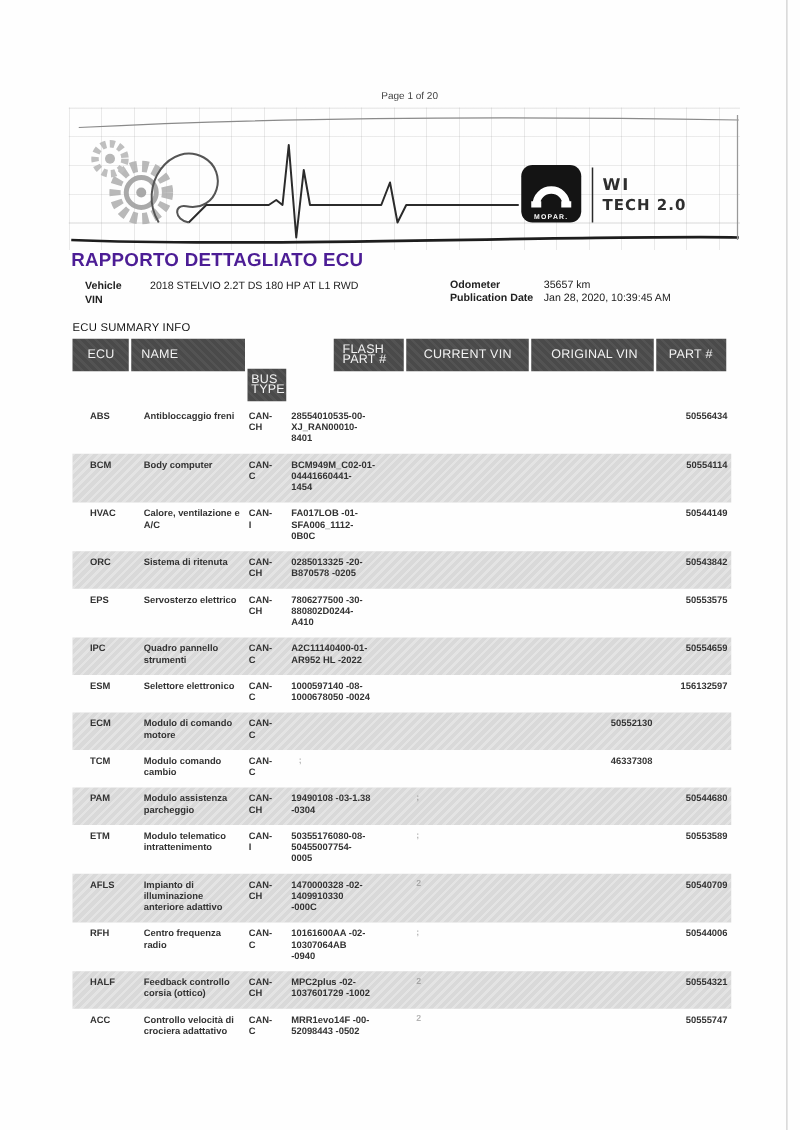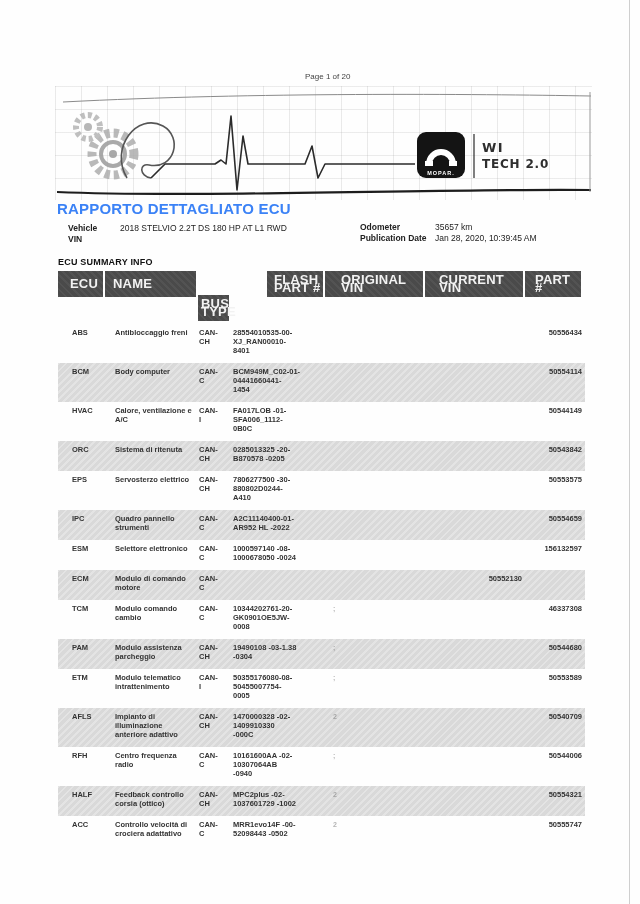--- a/index.html
+++ b/index.html
@@ -13,35 +13,35 @@
   #page-number{left:305px;top:72px;font-size:8px;color:#444;}
   
   #banner{
     left:55px;top:86px;width:537px;height:114px;
     background-image:
       repeating-linear-gradient(to right, rgba(150,150,150,.20) 0 1px, transparent 1px 26px),
       repeating-linear-gradient(to bottom, rgba(150,150,150,.18) 0 1px, transparent 1px 23px);
   }
   #banner svg{position:absolute;left:0;top:0;}
   
-  #report-title{left:57px;top:200px;font-size:15px;font-weight:bold;color:#3b82f6;letter-spacing:.2px;text-align:right;}
+  #report-title{left:57px;top:200px;font-size:15px;font-weight:bold;color:#4c1d95;letter-spacing:.2px;text-align:right;}
   .info-block{font-size:8.5px;line-height:11px;color:#222;}
   #info-left{left:68px;top:223px;}
   #info-right{left:360px;top:222px;}
   .info-row{display:flex;}
   .info-label{font-weight:bold;}
   #info-left .info-label{width:52px;}
   #info-right .info-label{width:75px;}
-  #summary-title{left:58px;top:257px;font-size:9px;font-weight:bold;color:#111;letter-spacing:.2px;}
+  #summary-title{left:58px;top:257px;font-size:9px;font-weight:normal;color:#111;letter-spacing:.2px;}
   
   #ecu-table{left:58px;top:271px;width:527px;}
   .thead,.trow{display:grid;grid-template-columns:47px 93px 33px 94px 100px 100px 60px;}
   .thead{margin-bottom:3px;}
   .th{
-    background:#4a4a4a;color:#f2f2f2;font-weight:bold;font-size:13px;line-height:8.5px;
+    background:#4a4a4a;color:#f2f2f2;font-weight:normal;font-size:10px;line-height:8.5px;
     height:26px;display:flex;align-items:center;margin-right:2px;padding-left:8px;
     box-sizing:border-box;letter-spacing:.2px;
     background-image:repeating-linear-gradient(45deg, rgba(255,255,255,.05) 0 2px, transparent 2px 5px);
   }
   .th.ecu{padding-left:12px;}
   .th.bus{padding-left:3px;margin-top:24px;}
   .th.flash{padding-left:7px;margin-left:36px;}
   .th.curvin{padding-left:14px;}
   .th.origvin{padding-left:16px;}
   .th.part{padding-left:10px;margin-right:4px;}
@@ -124,22 +124,22 @@
 </div>
 
 <div class="abs" id="summary-title">ECU SUMMARY INFO</div>
 
 <div class="abs" id="ecu-table">
   <div class="thead">
     <div class="th ecu">ECU</div>
     <div class="th name">NAME</div>
     <div class="th bus">BUS TYPE</div>
     <div class="th flash">FLASH PART #</div>
+    <div class="th curvin">CURRENT VIN</div>
     <div class="th origvin">ORIGINAL VIN</div>
-    <div class="th curvin">CURRENT VIN</div>
     <div class="th part">PART #</div>
   </div>
   <div id="tbody">
     <div class="trow">
       <div class="c ecu">ABS</div>
       <div class="c name">Antibloccaggio freni</div>
       <div class="c bus">CAN-
 CH</div>
       <div class="c flash">28554010535-00-
 XJ_RAN00010-
@@ -224,23 +224,20 @@
 C</div>
       <div class="c curvin"></div>
       <div class="c origvin"></div>
       <div class="c part">50552130</div>
     </div>
     <div class="trow">
       <div class="c ecu">TCM</div>
       <div class="c name">Modulo comando cambio</div>
       <div class="c bus">CAN-
 C</div>
-      <div class="c flash">10344202761-20-
-GK0901OE5JW-
-0008</div>
       <div class="c curvin">;</div>
       <div class="c origvin"></div>
       <div class="c part">46337308</div>
     </div>
     <div class="trow">
       <div class="c ecu">PAM</div>
       <div class="c name">Modulo assistenza parcheggio</div>
       <div class="c bus">CAN-
 CH</div>
       <div class="c flash">19490108 -03-1.38

